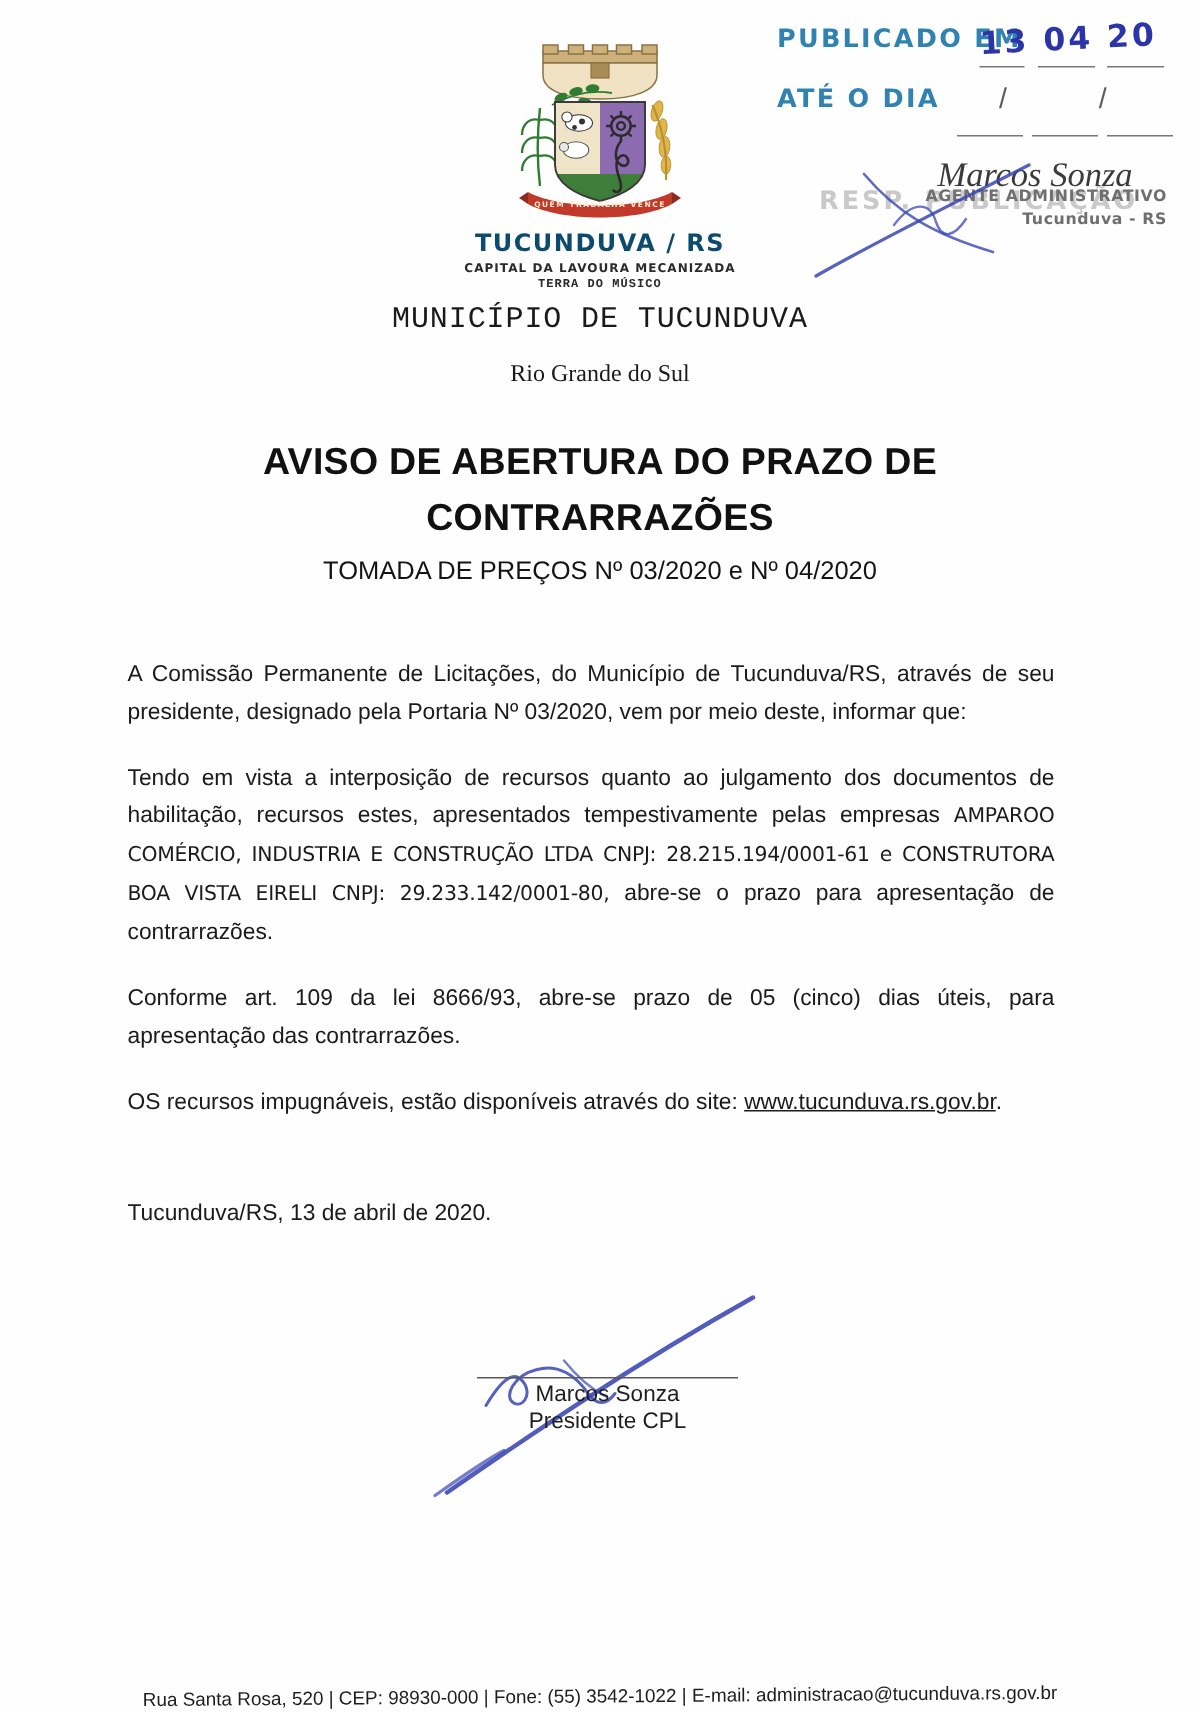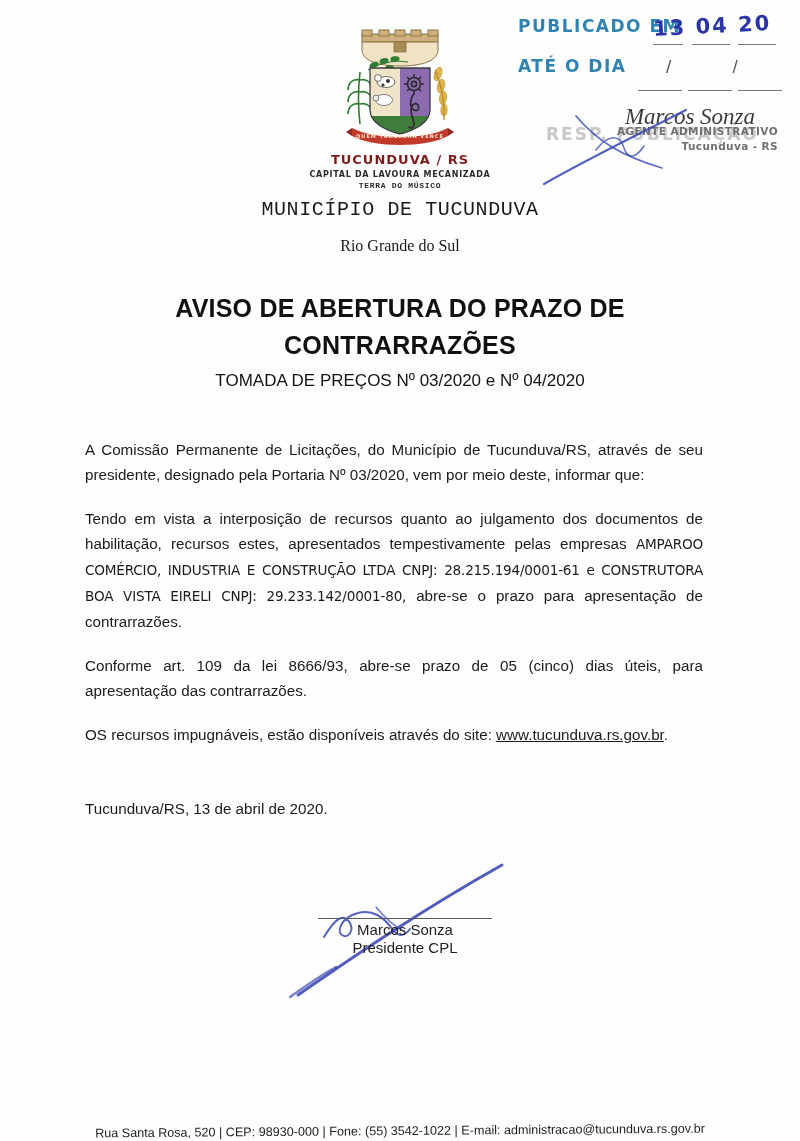--- a/index.html
+++ b/index.html
@@ -114,24 +114,24 @@
     height: 126px;
   }
   .org-block {
     position: absolute;
     left: 0; top: 152px;
     width: 800px;
     text-align: center;
   }
   .org-city {
     font-family: "DejaVu Sans", sans-serif;
-    font-size: 13px;
+    font-size: 16px;
     font-weight: 700;
     letter-spacing: 1px;
-    color: #7f1d1d;
+    color: #0c4a6e;
   }
   .org-sub1 {
     font-family: "DejaVu Sans", sans-serif;
     font-size: 8px;
     font-weight: 700;
     letter-spacing: .7px;
     color: #2a2a2a;
     margin-top: 3px;
   }
   .org-sub2 {

